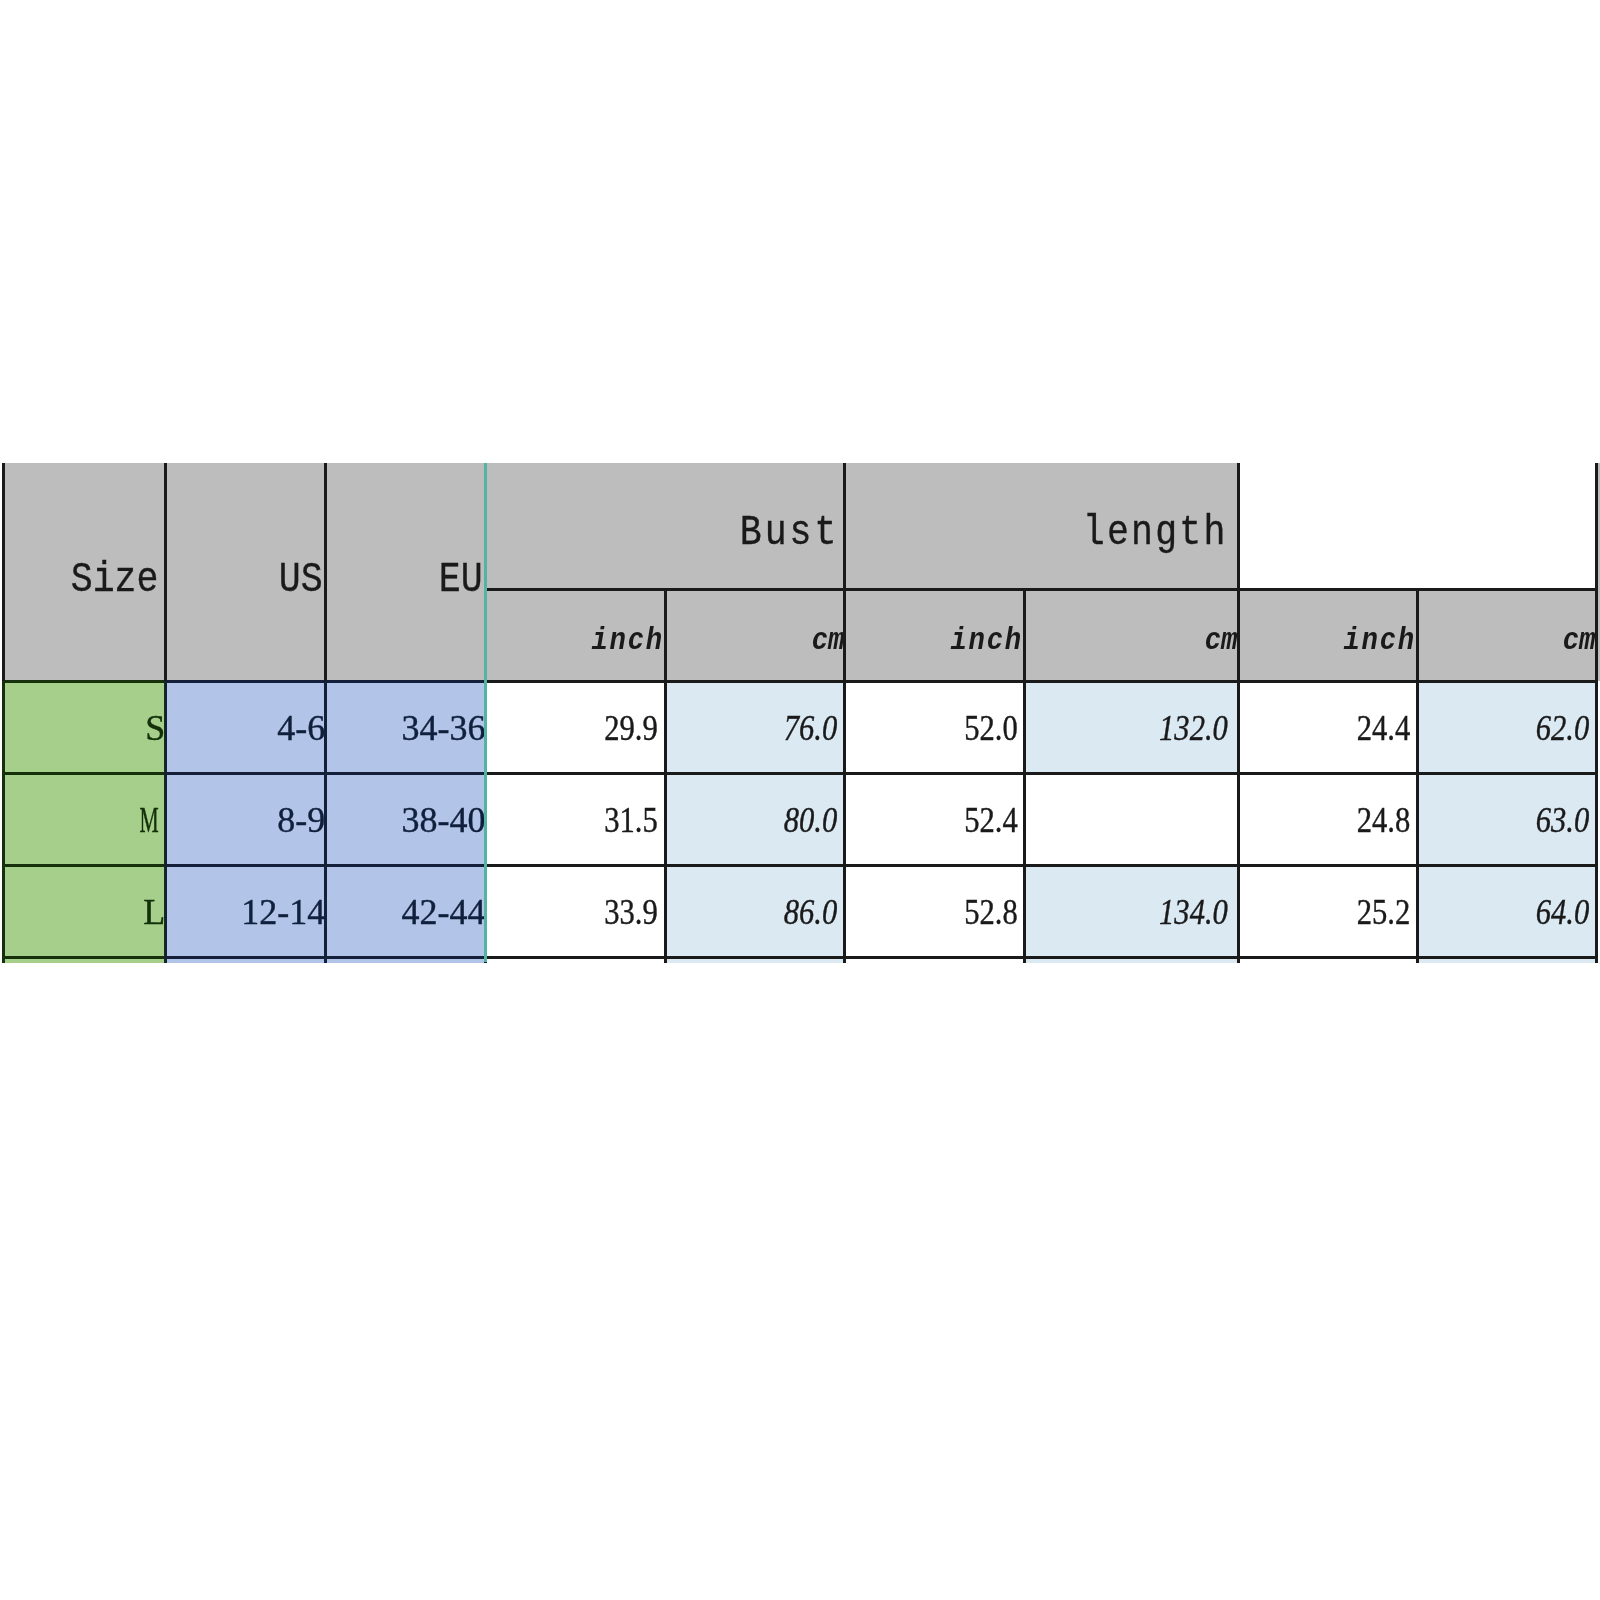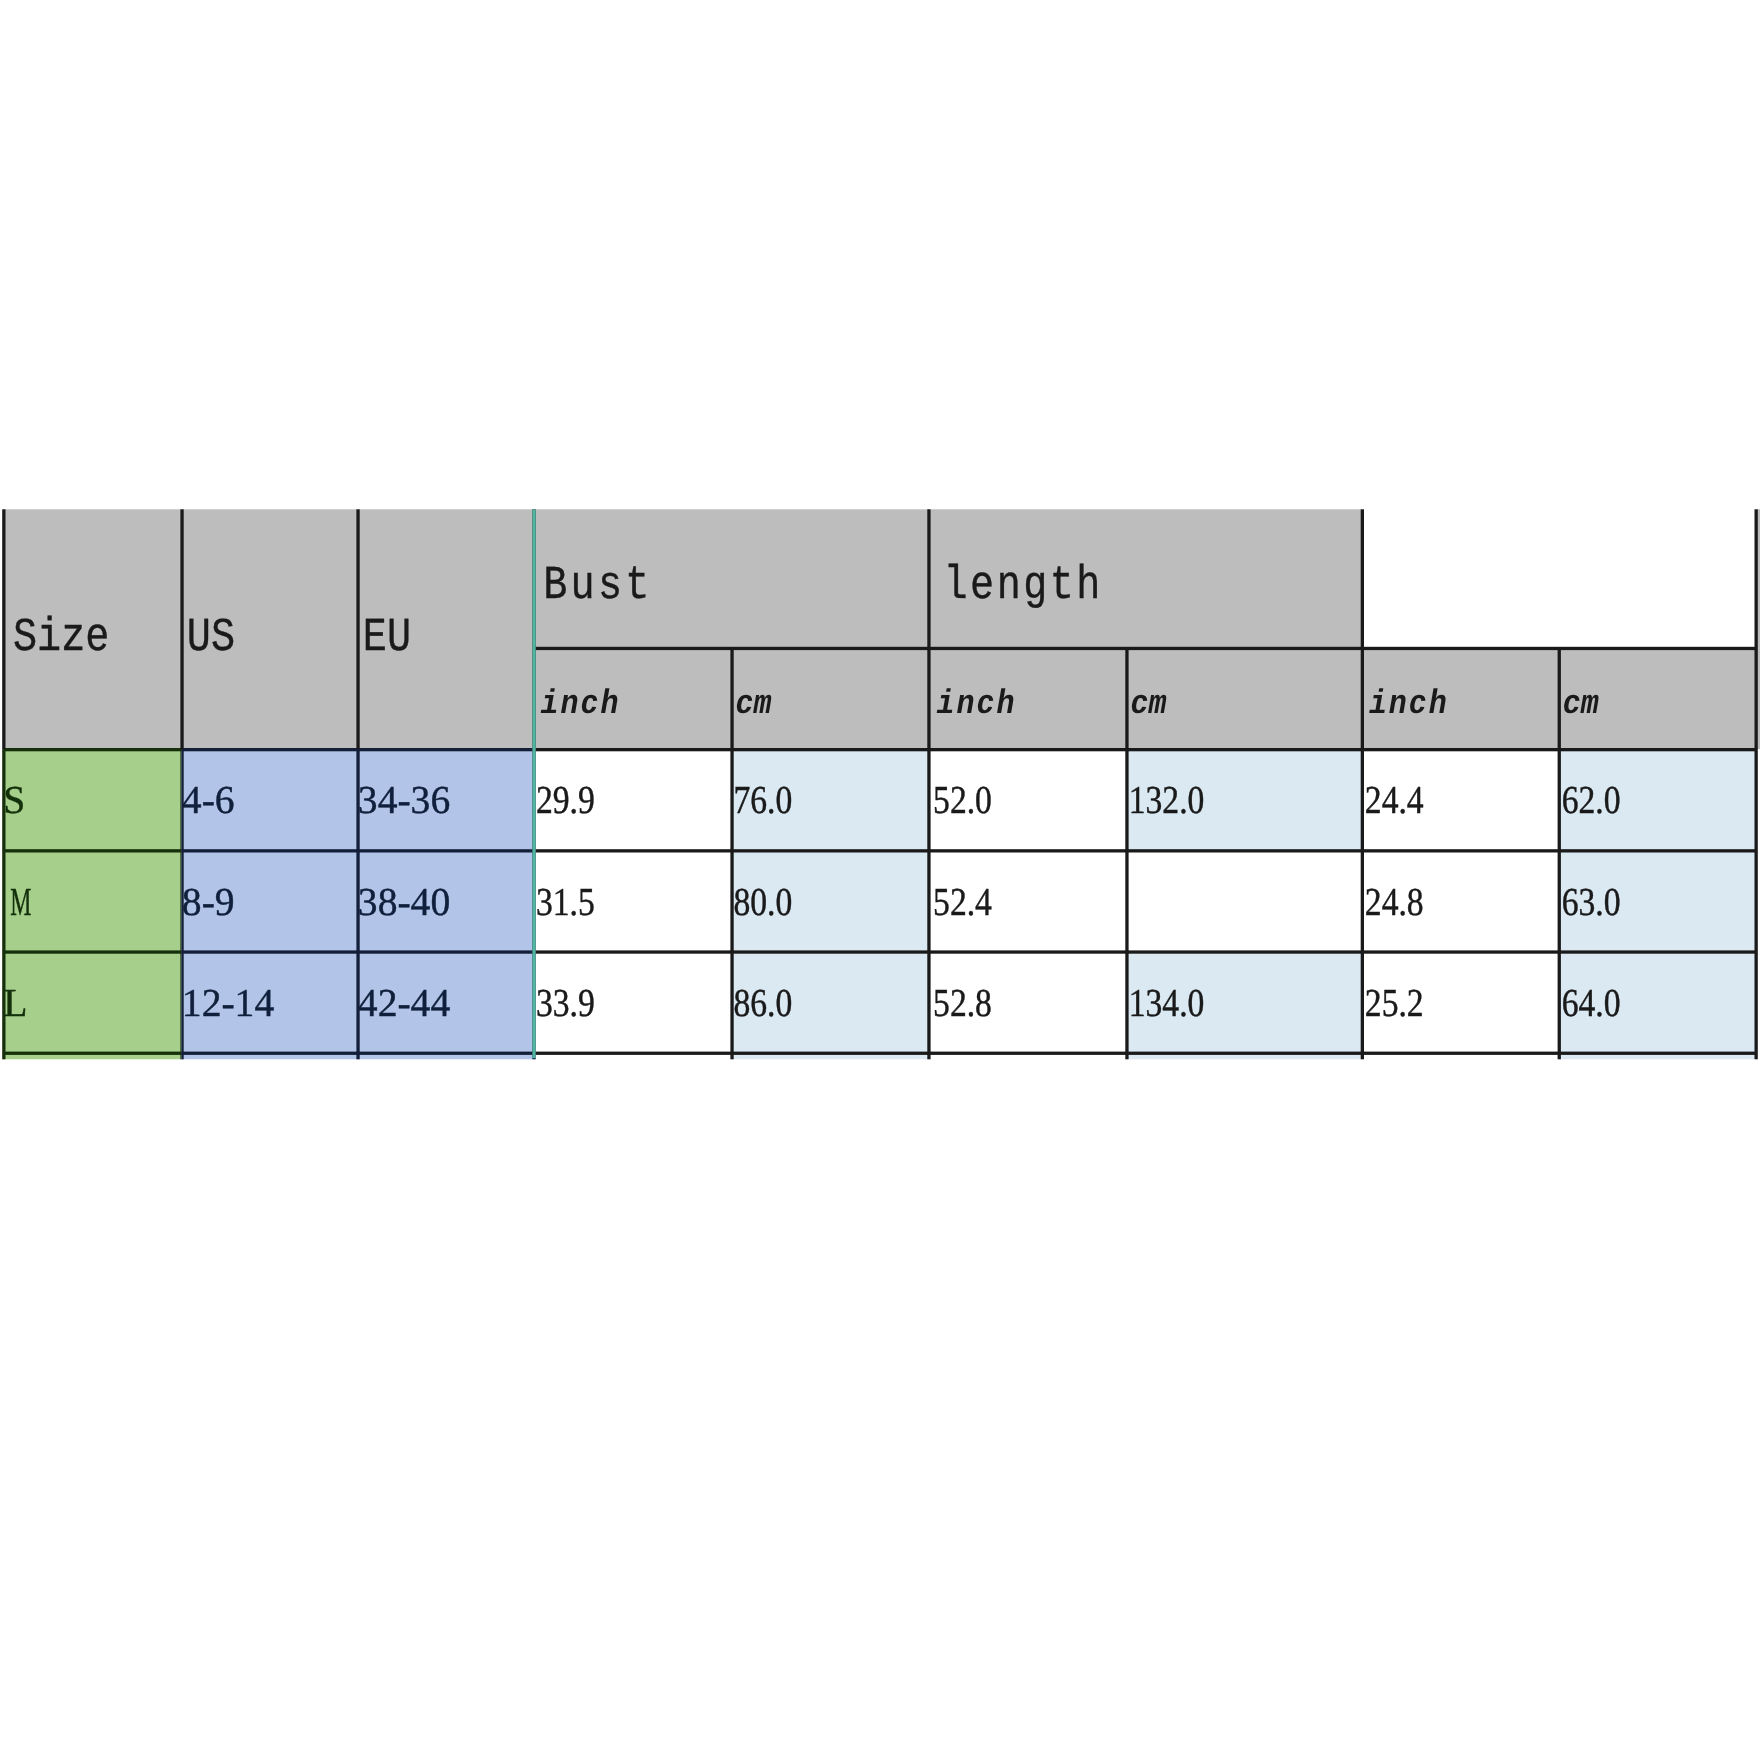--- a/index.html
+++ b/index.html
@@ -1,20 +1,20 @@
 <!DOCTYPE html>
 <html><head>
 <meta charset="utf-8">
 <title>Size Chart</title>
 <style>
   html,body{margin:0;padding:0;background:#ffffff;width:1600px;height:1600px;overflow:hidden;}
   #stage{position:relative;width:1600px;height:1600px;background:#ffffff;}
 
   
-  .cell{position:absolute;box-sizing:border-box;display:flex;align-items:center;justify-content:flex-start;
+  .cell{position:absolute;box-sizing:border-box;display:flex;align-items:center;justify-content:flex-end;
         white-space:nowrap;overflow:hidden;}
   .cell > span{display:inline-block;line-height:1;color:#1a1a1a;}
 
   
   
   .c0{left:3px;    width:162.3px;}
   .c1{left:165.3px;width:160px;}
   .c2{left:325.3px;width:160.1px;}
   .c3{left:485.4px;width:179.9px;}
   .c4{left:665.3px;width:179.5px;}
@@ -33,21 +33,21 @@
   .r1{top:681px;height:92px;}
   .r2{top:773px;height:92px;}
   .r3{top:865px;height:92px;}
   .rx{top:957px;height:6px;}          
 
   
   .bg-head{background:#bdbdbd;}
   .bg-size{background:#a6cf8b;}
   .bg-usd {background:#b2c5e8;}
   .bg-inch{background:#ffffff;}
-  .bg-cm  {background:#dbe9f3;}
+  .bg-cm  {background:#dbe9f3;font-style:italic;}
 
   
   .t-head    > span{font-family:"Liberation Mono",monospace;font-size:43px;transform:translate(1px,7px) scaleX(.85);
                      -webkit-text-stroke:0.35px currentColor;}
   .t-group   > span{font-family:"Liberation Mono",monospace;font-size:43px;transform:translateY(6px) scaleX(.85);
                      -webkit-text-stroke:0.35px currentColor;}
   .t-group.g-bust   > span{letter-spacing:3.5px;margin-right:-3.5px;}
   .t-group.g-length > span{letter-spacing:2.6px;margin-right:-2.6px;}
   .t-group.g-sleeve > span{letter-spacing:2.6px;margin-right:-2.6px;}
   .t-unit    > span{font-family:"Liberation Mono",monospace;font-size:31px;font-style:italic;font-weight:bold;

